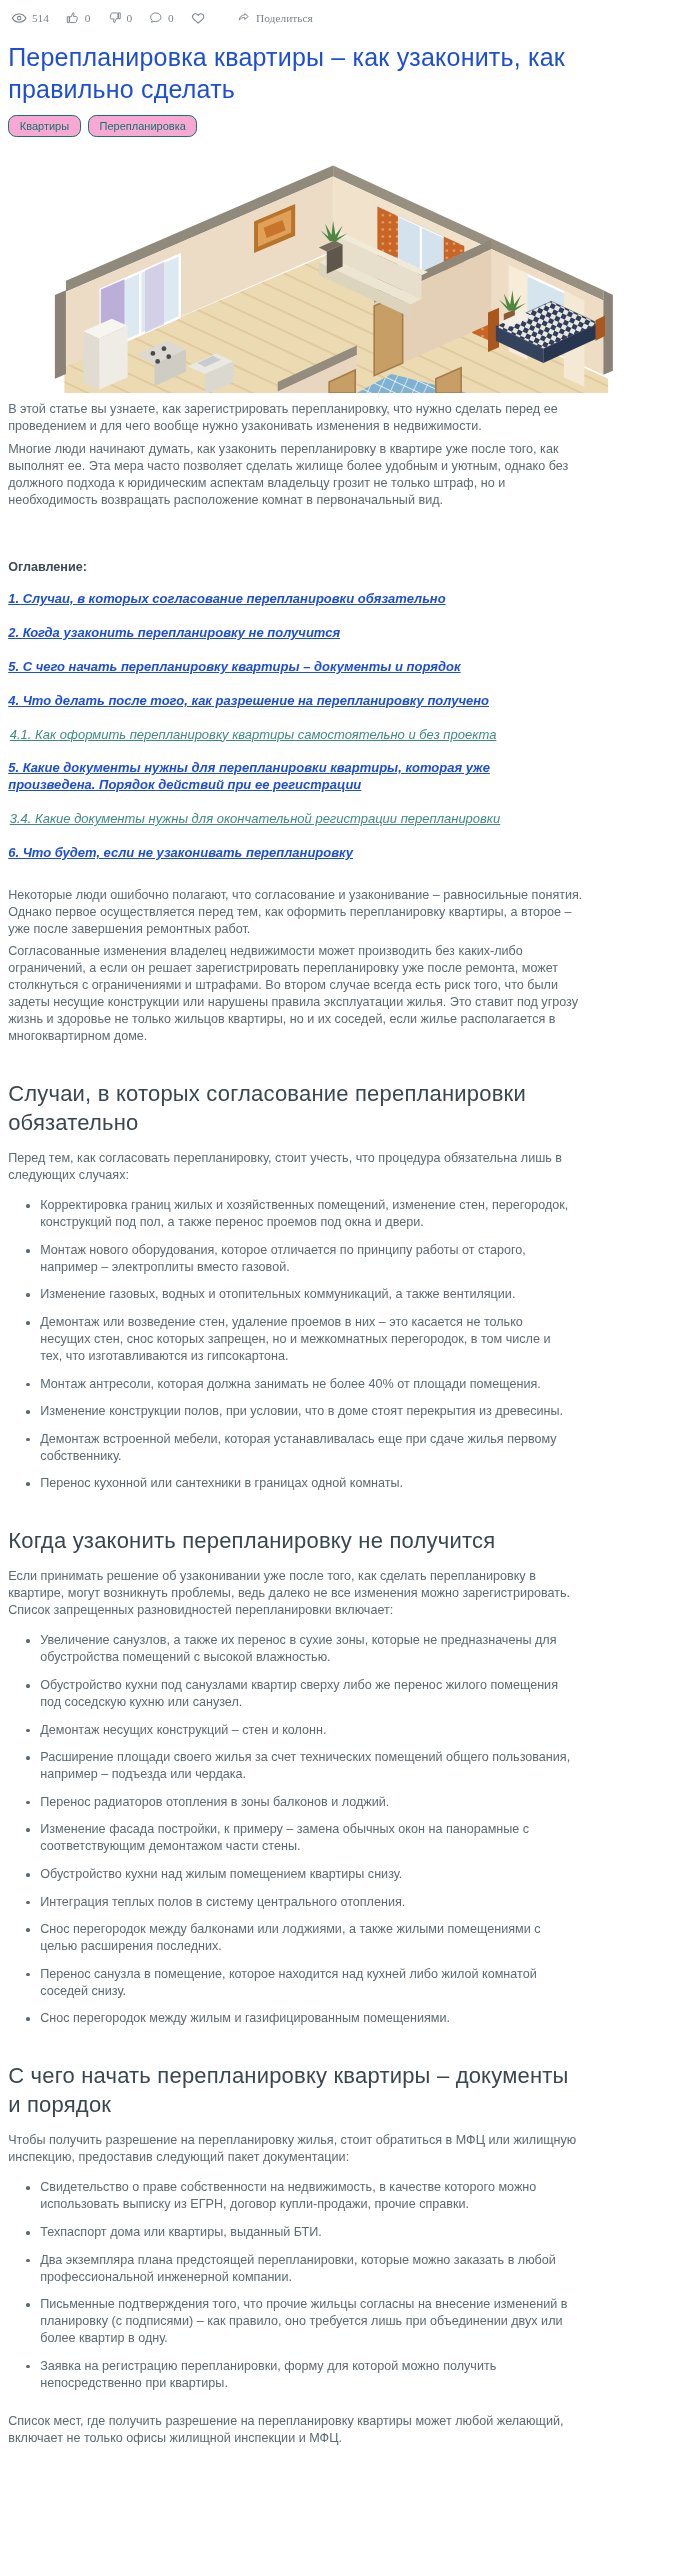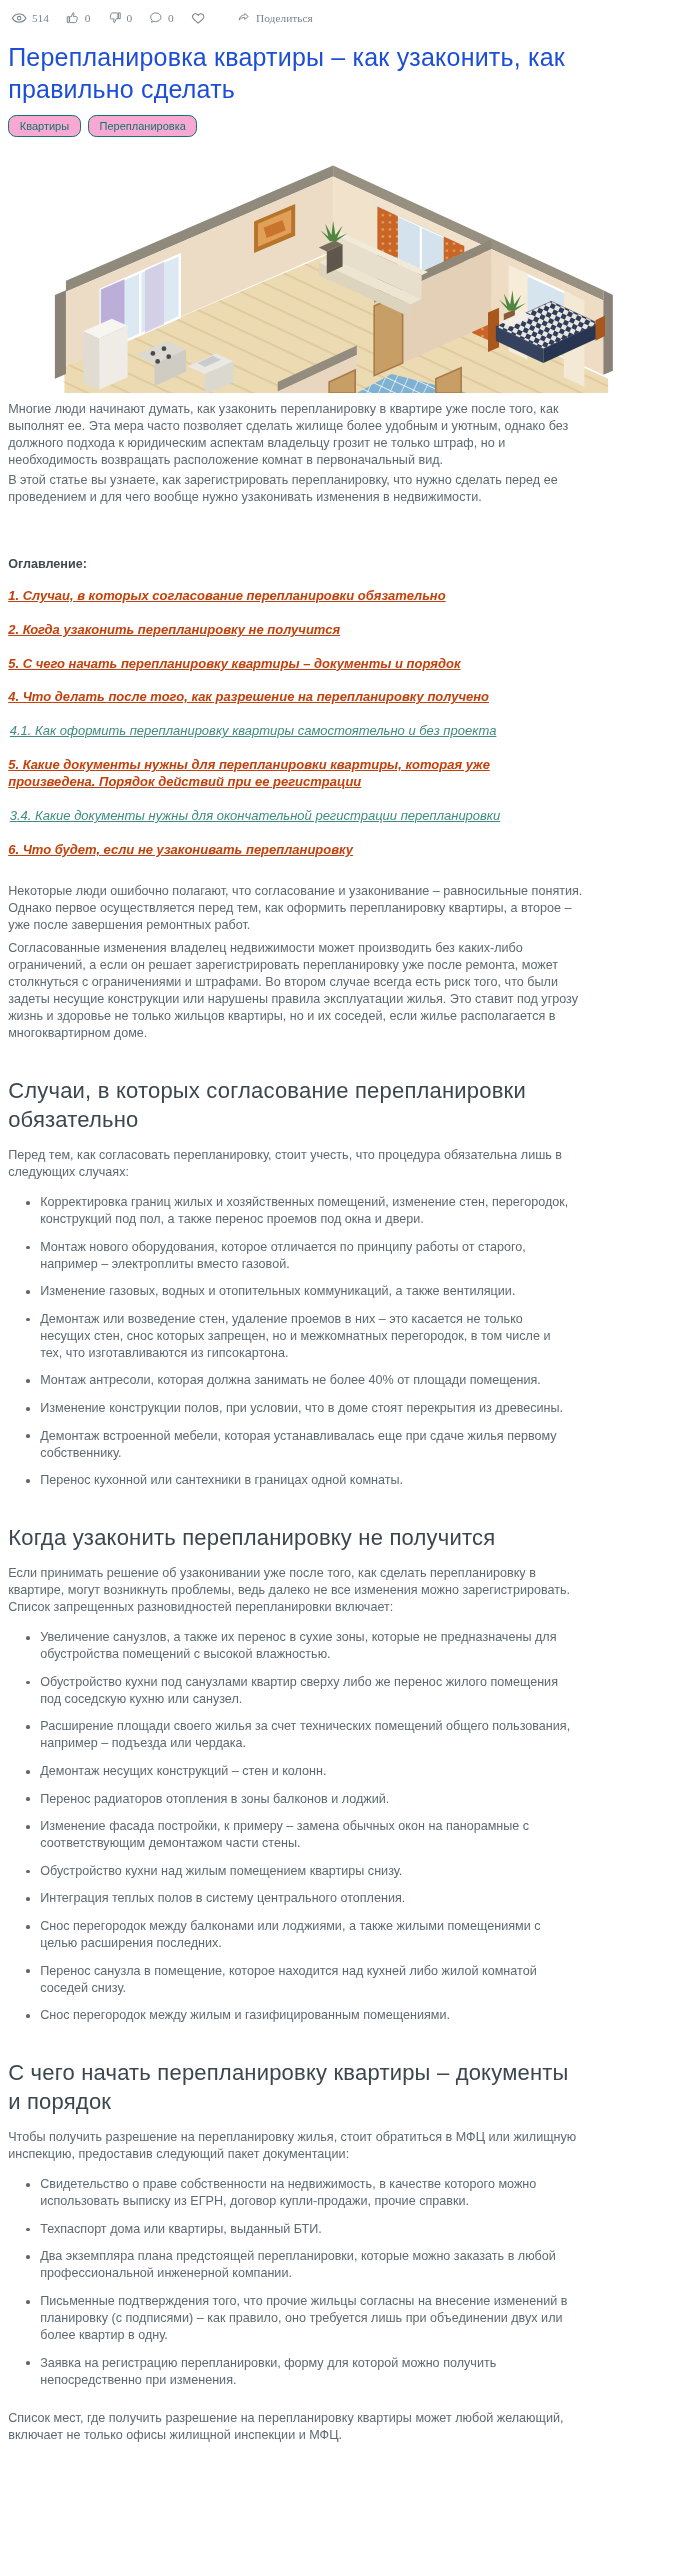--- a/index.html
+++ b/index.html
@@ -40,21 +40,21 @@
   .body-p{
     font-size:12.6px;line-height:1.35;margin:0 0 5.7px 0;max-width:581px;color:#5d6a71;
   }
   .intro-p{margin-bottom:2.4px;}
 
   
   .toc-heading{
     font-weight:bold;color:#3d4a52;font-size:12.6px;margin:51px 0 4.9px 0;
   }
   .toc a{display:block;text-decoration:underline;font-style:italic;
-    color:#c2410c;font-size:13px;line-height:1.3;margin:17px 0;max-width:571px;cursor:pointer;}
+    color:#1d4ed8;font-size:13px;line-height:1.3;margin:17px 0;max-width:571px;cursor:pointer;}
   .toc a.toc-main{font-weight:bold;}
   .toc a.toc-sub{font-weight:normal;color:#3f8b83;margin-left:1.6px;}
   .toc{margin-bottom:24.5px;}
 
   
   h2{
     font-size:22px;font-weight:500;color:#3b474f;line-height:1.32;
     margin:34px 0 13px 0;max-width:563px;letter-spacing:0.2px;
   }
   .lead{margin-bottom:4.9px;}
@@ -219,22 +219,22 @@
       <polygon points="228,272 248,263 258,268 238,277" fill="#c9cccf"></polygon>
       <polygon points="238,286 274,270 274,296 238,312" fill="#dbd8d0"></polygon>
 
       <polygon points="330,296 430,250 430,262 330,308" fill="#948d7f"></polygon>
       <polygon points="330,308 430,262 430,300 330,346" fill="#e8d6c0"></polygon>
       <polygon points="395,296 428,281 428,310 395,310" fill="#c79e66" stroke="#a87c46" stroke-width="2"></polygon>
       <polygon points="530,292 562,278 562,310 530,310" fill="#c79e66" stroke="#a87c46" stroke-width="2"></polygon>
     </svg>
   </div>
 
+  <p class="body-p">В этой статье вы узнаете, как зарегистрировать перепланировку, что нужно сделать перед ее проведением и для чего вообще нужно узаконивать изменения в недвижимости.</p>
   <p class="body-p intro-p">Многие люди начинают думать, как узаконить перепланировку в квартире уже после того, как выполнят ее. Эта мера часто позволяет сделать жилище более удобным и уютным, однако без должного подхода к юридическим аспектам владельцу грозит не только штраф, но и необходимость возвращать расположение комнат в первоначальный вид.</p>
-  <p class="body-p">В этой статье вы узнаете, как зарегистрировать перепланировку, что нужно сделать перед ее проведением и для чего вообще нужно узаконивать изменения в недвижимости.</p>
 
   <p class="toc-heading">Оглавление:</p>
   <nav class="toc">
     <a class="toc-main">1. Случаи, в которых согласование перепланировки обязательно</a>
     <a class="toc-main">2. Когда узаконить перепланировку не получится</a>
     <a class="toc-main">5. С чего начать перепланировку квартиры – документы и порядок</a>
     <a class="toc-main">4. Что делать после того, как разрешение на перепланировку получено</a>
     <a class="toc-sub">4.1. Как оформить перепланировку квартиры самостоятельно и без проекта</a>
     <a class="toc-main">5. Какие документы нужны для перепланировки квартиры, которая уже произведена. Порядок действий при ее регистрации</a>
     <a class="toc-sub">3.4. Какие документы нужны для окончательной регистрации перепланировки</a>
@@ -255,36 +255,36 @@
     <li>Изменение конструкции полов, при условии, что в доме стоят перекрытия из древесины.</li>
     <li>Демонтаж встроенной мебели, которая устанавливалась еще при сдаче жилья первому собственнику.</li>
     <li>Перенос кухонной или сантехники в границах одной комнаты.</li>
   </ul>
 
   <h2>Когда узаконить перепланировку не получится</h2>
   <p class="body-p lead">Если принимать решение об узаконивании уже после того, как сделать перепланировку в квартире, могут возникнуть проблемы, ведь далеко не все изменения можно зарегистрировать. Список запрещенных разновидностей перепланировки включает:</p>
   <ul class="bullets">
     <li>Увеличение санузлов, а также их перенос в сухие зоны, которые не предназначены для обустройства помещений с высокой влажностью.</li>
     <li>Обустройство кухни под санузлами квартир сверху либо же перенос жилого помещения под соседскую кухню или санузел.</li>
+    <li>Демонтаж несущих конструкций – стен и колонн.</li>
     <li>Расширение площади своего жилья за счет технических помещений общего пользования, например – подъезда или чердака.</li>
-    <li>Демонтаж несущих конструкций – стен и колонн.</li>
     <li>Перенос радиаторов отопления в зоны балконов и лоджий.</li>
     <li>Изменение фасада постройки, к примеру – замена обычных окон на панорамные с соответствующим демонтажом части стены.</li>
     <li>Обустройство кухни над жилым помещением квартиры снизу.</li>
     <li>Интеграция теплых полов в систему центрального отопления.</li>
     <li>Снос перегородок между балконами или лоджиями, а также жилыми помещениями с целью расширения последних.</li>
     <li>Перенос санузла в помещение, которое находится над кухней либо жилой комнатой соседей снизу.</li>
     <li>Снос перегородок между жилым и газифицированным помещениями.</li>
   </ul>
 
   <h2>С чего начать перепланировку квартиры – документы и порядок</h2>
   <p class="body-p lead">Чтобы получить разрешение на перепланировку жилья, стоит обратиться в МФЦ или жилищную инспекцию, предоставив следующий пакет документации:</p>
   <ul class="bullets">
     <li>Свидетельство о праве собственности на недвижимость, в качестве которого можно использовать выписку из ЕГРН, договор купли-продажи, прочие справки.</li>
     <li>Техпаспорт дома или квартиры, выданный БТИ.</li>
     <li>Два экземпляра плана предстоящей перепланировки, которые можно заказать в любой профессиональной инженерной компании.</li>
     <li>Письменные подтверждения того, что прочие жильцы согласны на внесение изменений в планировку (с подписями) – как правило, оно требуется лишь при объединении двух или более квартир в одну.</li>
-    <li>Заявка на регистрацию перепланировки, форму для которой можно получить непосредственно при изменения.</li>
+    <li>Заявка на регистрацию перепланировки, форму для которой можно получить непосредственно при квартиры.</li>
   </ul>
   <p class="body-p after-p">Список мест, где получить разрешение на перепланировку квартиры может любой желающий, включает не только офисы жилищной инспекции и МФЦ.</p>
 
 </div>
 
 
 </body></html>

